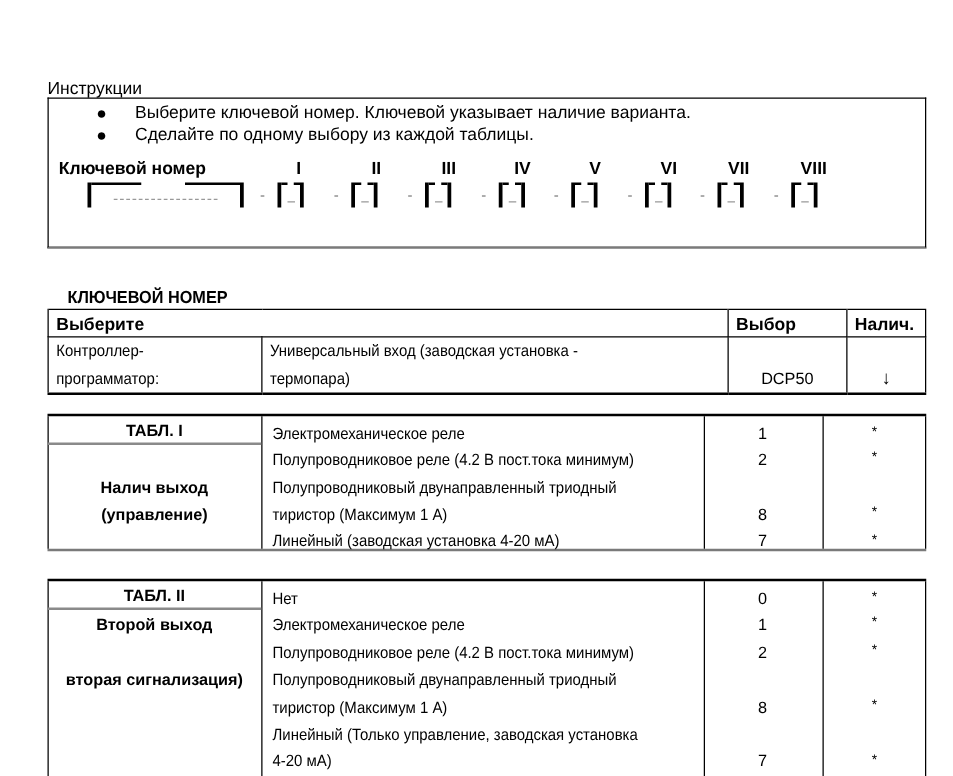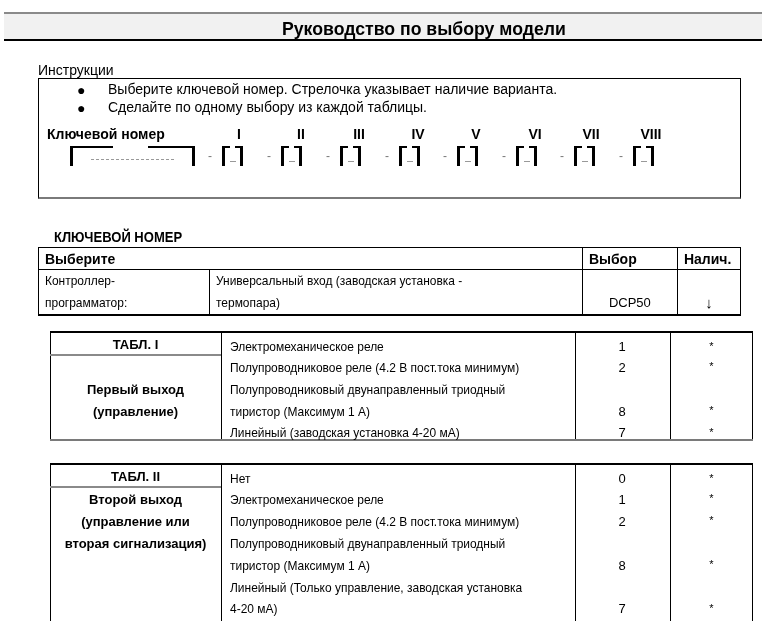--- a/index.html
+++ b/index.html
@@ -91,50 +91,47 @@
       border-left: 1px solid #000; border-right: 1px solid #000;
       padding: 0 6px; vertical-align: top; white-space: nowrap;
     }
     .cond { transform: scaleX(0.92); transform-origin: left; display: inline-block; }
 
     .t-key { top: 247px; width: 703px; border: 1px solid #000; }
     .t-key .hdr td { font-weight: bold; font-size: 14px; height: 21px; border-bottom: 1px solid #000; vertical-align: middle; }
     .t-key .row td { height: 22px; line-height: 22px; }
     .t-key .row.last td { border-bottom: 2px solid #000; }
 
-    .opt-table { position: absolute; left: 38px; width: 703px; border-top: 2px solid #000; border-bottom: 2px solid #7a7a7a; box-sizing: border-box; margin-left: 12px; }
+    .opt-table { position: absolute; left: 38px; width: 703px; border-top: 2px solid #000; border-bottom: 2px solid #7a7a7a; box-sizing: border-box; }
     .opt-table .col-line { position: absolute; top: 0; bottom: 0; border-left: 1px solid #000; }
     .opt-table .tbl-head {
       position: absolute; left: 0; width: 171px; height: 22px;
       border-bottom: 2px solid #8a8a8a; box-sizing: border-box;
       text-align: center; font-weight: bold; font-size: 13px; line-height: 21px;
     }
     .opt-table .group-name {
       position: absolute; left: 0; width: 171px; text-align: center;
       font-weight: bold; font-size: 13px; line-height: 22px;
     }
     .opt-table .cell { position: absolute; font-size: 13px; line-height: 22px; white-space: nowrap; }
     .opt-table .desc { left: 180px; }
     .opt-table .code { left: 527px; width: 90px; text-align: center; }
     .opt-table .avail { left: 621px; width: 81px; text-align: center; font-size: 11px; }
   </style>
 </head>
 <body>
 
 <div class="page">
 
-  <div class="title-bar">
-    <div class="title">Руководство по выбору модели</div>
-  </div>
 
   <div class="instr-label">Инструкции</div>
   <div class="instr-box">
     <div class="bullet" style="top:2px;">
       <span class="dot">●</span>
-      <span class="txt">Выберите ключевой номер. Стрелочка указывает наличие варианта.</span>
+      <span class="txt">Выберите ключевой номер. Ключевой указывает наличие варианта.</span>
     </div>
     <div class="bullet" style="top:20px;">
       <span class="dot">●</span>
       <span class="txt">Сделайте по одному выбору из каждой таблицы.</span>
     </div>
 
     <div class="key-label">Ключевой номер</div>
 
     <div class="bracket-main">
       <div class="topl"></div>
@@ -226,21 +223,21 @@
     </table>
 
   <div class="opt-table" style="top:331px; height:110px;">
     <div class="col-line" style="left:0;"></div>
     <div class="col-line" style="left:171px;"></div>
     <div class="col-line" style="left:525px;"></div>
     <div class="col-line" style="left:620px;"></div>
     <div class="col-line" style="left:702px;"></div>
 
     <div class="tbl-head" style="top:1px;">ТАБЛ. I</div>
-    <div class="group-name" style="top:46px;">Первый выход</div>
+    <div class="group-name" style="top:46px;">Налич выход</div>
     <div class="group-name" style="top:68px;">(управление)</div>
 
     <div class="cell desc" style="top:3px;"><span class="cond">Электромеханическое реле</span></div>
     <div class="cell code" style="top:3px;">1</div>
     <div class="cell avail" style="top:2px;">*</div>
 
     <div class="cell desc" style="top:24px;"><span class="cond">Полупроводниковое реле (4.2 В пост.тока минимум)</span></div>
     <div class="cell code" style="top:24px;">2</div>
     <div class="cell avail" style="top:22px;">*</div>
 
@@ -256,21 +253,20 @@
 
   <div class="opt-table" style="top:463px; height:193px;">
     <div class="col-line" style="left:0;"></div>
     <div class="col-line" style="left:171px;"></div>
     <div class="col-line" style="left:525px;"></div>
     <div class="col-line" style="left:620px;"></div>
     <div class="col-line" style="left:702px;"></div>
 
     <div class="tbl-head" style="top:1px;">ТАБЛ. II</div>
     <div class="group-name" style="top:24px;">Второй выход</div>
-    <div class="group-name" style="top:46px;">(управление или</div>
     <div class="group-name" style="top:68px;">вторая сигнализация)</div>
 
     <div class="cell desc" style="top:3px;"><span class="cond">Нет</span></div>
     <div class="cell code" style="top:3px;">0</div>
     <div class="cell avail" style="top:2px;">*</div>
 
     <div class="cell desc" style="top:24px;"><span class="cond">Электромеханическое реле</span></div>
     <div class="cell code" style="top:24px;">1</div>
     <div class="cell avail" style="top:22px;">*</div>
 

